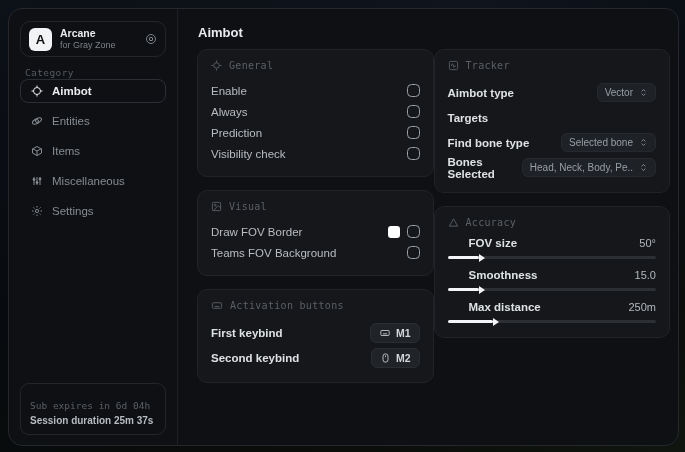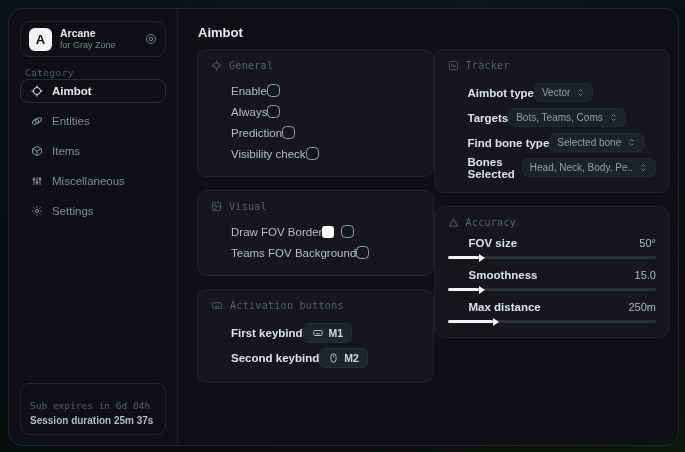--- a/index.html
+++ b/index.html
@@ -36,21 +36,21 @@
   .page-title{position:absolute;left:21px;top:16px;font-size:13px;font-weight:700;color:#e9ebed;}
   .cols{position:absolute;left:20px;top:40px;right:8px;display:flex;gap:0;}
   .col{display:flex;flex-direction:column;gap:13px;}
   .col.left{width:241px;}
   .col.right{width:241px;}
   .card{background:#15171a;border:1px solid #202327;border-radius:10px;
     padding:10px 13px 12px 13px;box-sizing:border-box;}
   .sec-head{display:flex;align-items:center;gap:7px;font-family:"DejaVu Sans Mono",monospace;
     font-size:10px;color:#5b6067;margin-bottom:9px;letter-spacing:.3px;}
   .sec-head .ic{display:flex;}
-  .row{display:flex;align-items:center;justify-content:flex-start;height:21px;margin-left:20px;}
+  .row{display:flex;align-items:center;justify-content:space-between;height:21px;}
   .row-label{font-size:11.5px;color:#b9bdc2;}
   .row-label.bright{color:#dfe2e5;font-weight:700;}
   .checkbox{width:13px;height:13px;border:1.6px solid #9aa0a7;border-radius:4.5px;
     background:transparent;cursor:pointer;box-sizing:border-box;}
   .swatch{width:12px;height:12px;border-radius:3px;margin-right:7px;cursor:pointer;}
   .right-group{display:flex;align-items:center;}
   .pill{display:flex;align-items:center;gap:6px;background:#1e2125;border:1px solid #26292e;
     border-radius:6px;padding:3px 7px;font-size:10px;color:#999fa6;cursor:pointer;max-width:150px;}
   .pill .val{white-space:nowrap;overflow:hidden;text-overflow:ellipsis;}
   .pill .ic{display:flex;color:#8b9198;}
@@ -268,28 +268,20 @@
               <span class="val">Vector</span>
               <span class="ic">
                 <svg width="9" height="9" viewBox="0 0 24 24" fill="none" stroke="currentColor" stroke-width="2.4">
                   <path d="M7 9l5-5 5 5M7 15l5 5 5-5"></path>
                 </svg>
               </span>
             </span>
           </div>
           <div class="row" style="height:25px">
             <span class="row-label bright">Targets</span>
-            <span class="pill">
-              <span class="val">Bots, Teams, Coms</span>
-              <span class="ic">
-                <svg width="9" height="9" viewBox="0 0 24 24" fill="none" stroke="currentColor" stroke-width="2.4">
-                  <path d="M7 9l5-5 5 5M7 15l5 5 5-5"></path>
-                </svg>
-              </span>
-            </span>
           </div>
           <div class="row" style="height:25px">
             <span class="row-label bright">Find bone type</span>
             <span class="pill">
               <span class="val">Selected bone</span>
               <span class="ic">
                 <svg width="9" height="9" viewBox="0 0 24 24" fill="none" stroke="currentColor" stroke-width="2.4">
                   <path d="M7 9l5-5 5 5M7 15l5 5 5-5"></path>
                 </svg>
               </span>

